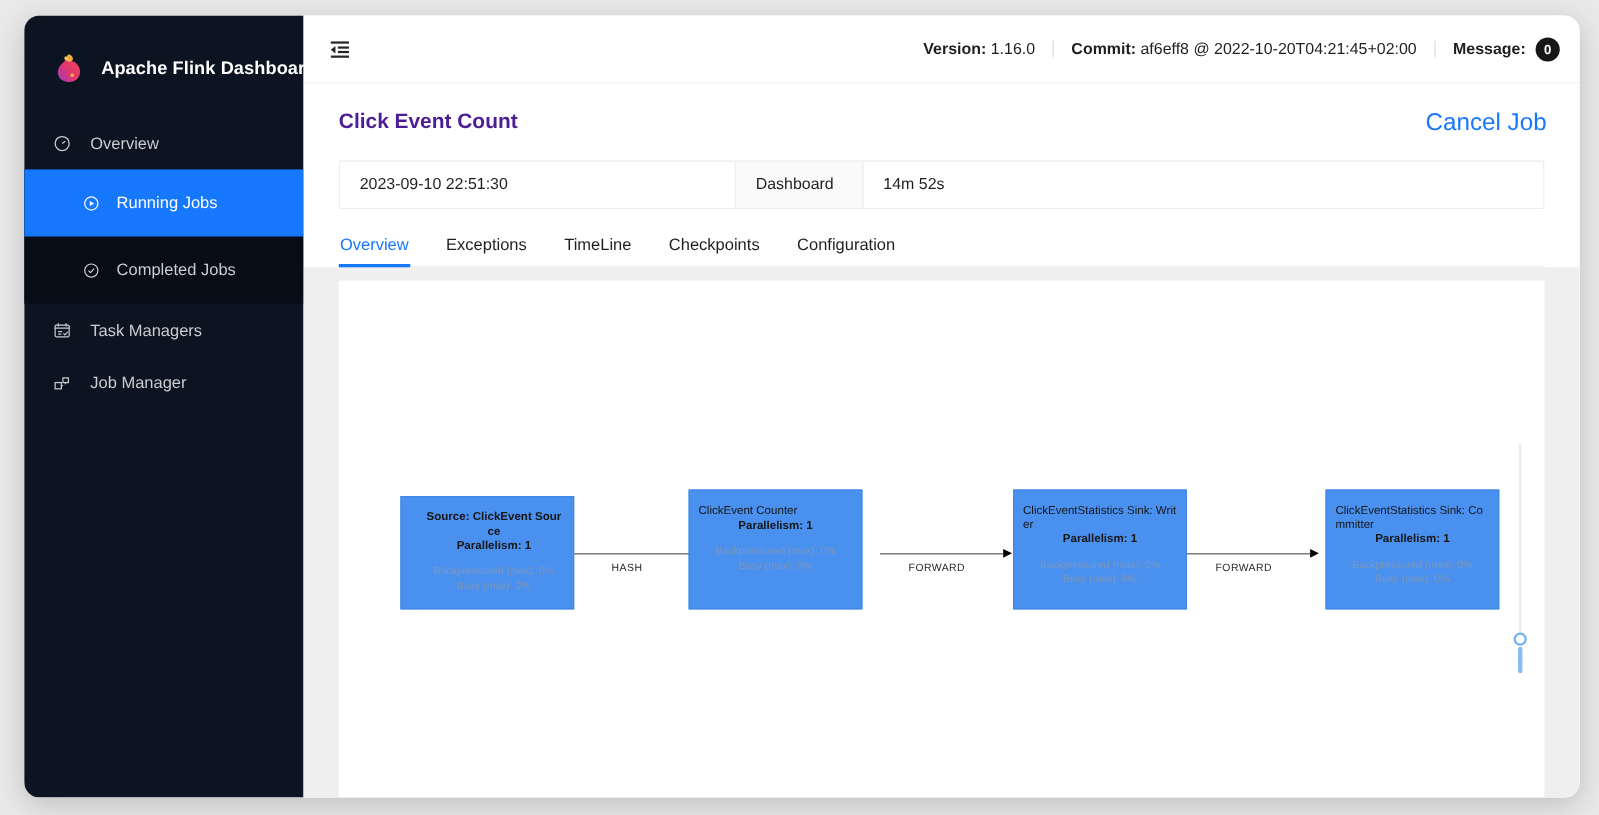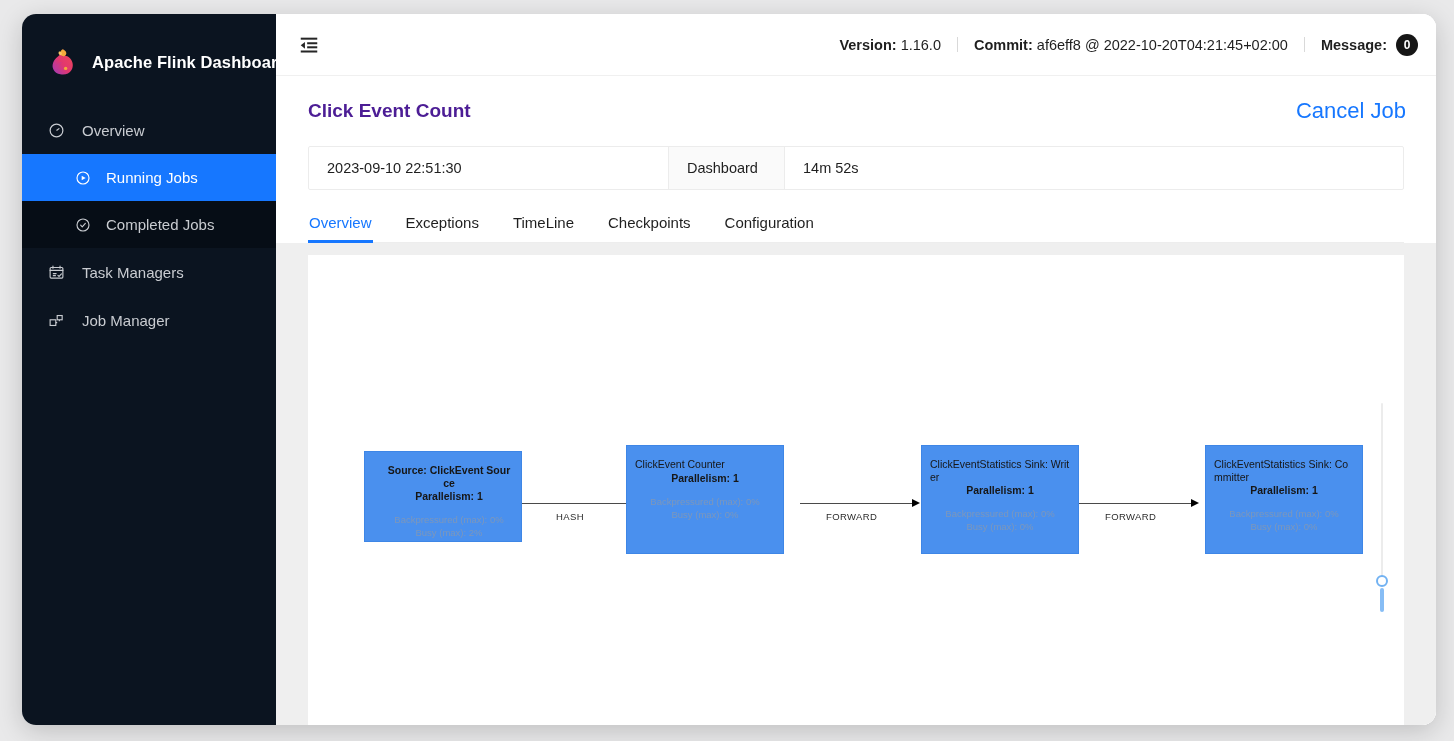--- a/index.html
+++ b/index.html
@@ -59,21 +59,21 @@
   }
   .nav-item .nav-label { white-space: nowrap; }
   .nav-item .chev {
     position: absolute; right: 24px; top: 50%;
     transform: translateY(-50%);
     color: #c9ccd1;
   }
   .nav-sub-wrap { background: #060d16; }
   .nav-sub {
     display: flex; align-items: center;
-    height: 47px;
+    height: 61px;
     padding-left: 52px;
     color: #c9ccd1;
     font-size: 15px;
     cursor: pointer;
   }
   .nav-sub .nav-ico {
     width: 18px; flex: 0 0 18px;
     margin-right: 14px;
     display: flex; align-items: center; justify-content: center;
   }
@@ -433,21 +433,21 @@
         <div class="tab active">Overview</div>
         <div class="tab">Exceptions</div>
         <div class="tab">TimeLine</div>
         <div class="tab">Checkpoints</div>
         <div class="tab">Configuration</div>
       </div>
 
       <div class="graph-outer">
         <div class="graph-card">
 
-          <div class="node" style="left:56px; top:196px; width:158px; height:91px;padding-left:20px;">
+          <div class="node" style="left:56px; top:196px; width:158px; height:103px;padding-left:20px;">
             <div class="node-title bold">Source: ClickEvent Source</div>
             <div class="node-par">Parallelism: 1</div>
             <div class="node-metrics">
               <div>Backpressured (max): 0%</div>
               <div>Busy (max): 2%</div>
             </div>
           </div>
 
           <div class="edge-line" style="left:214px; top:248px; width:112px;"></div>
           <div class="edge-arrow" style="left:326px; top:243.5px;"></div>

